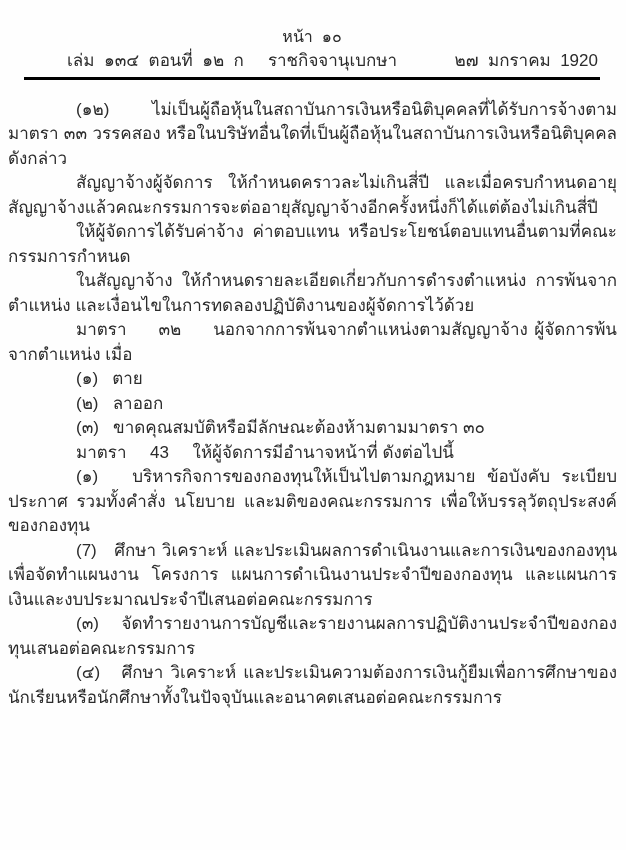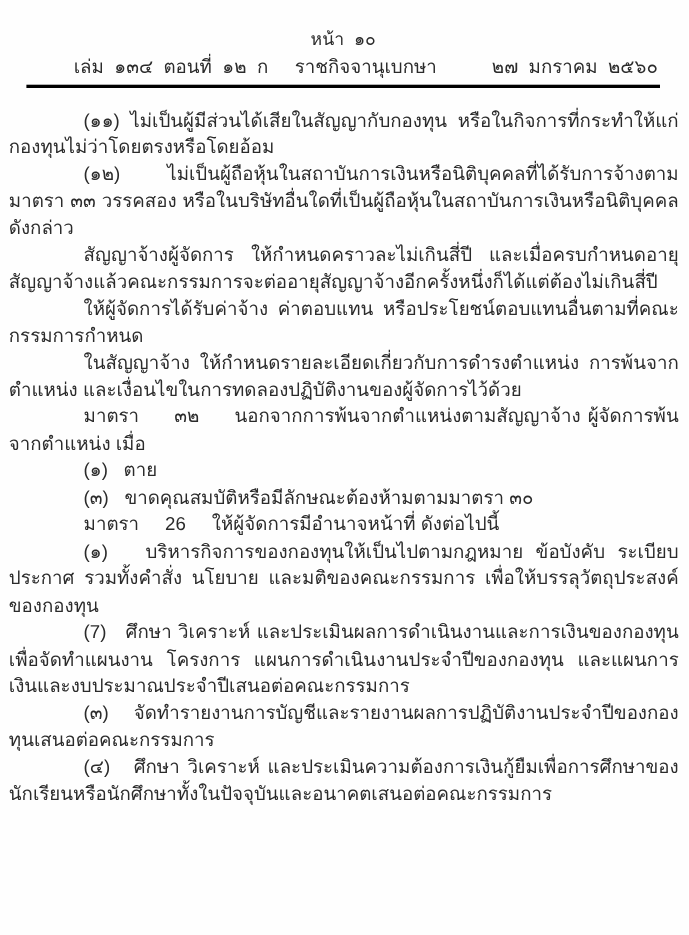--- a/index.html
+++ b/index.html
@@ -68,35 +68,35 @@
 <body>
 
 <div class="page">
 
   <header>
     <div class="page-num">หน้า  ๑๐</div>
 
     <div class="header-row">
       <span class="vol">เล่ม  ๑๓๔  ตอนที่  ๑๒  ก</span>
       <span class="pub">ราชกิจจานุเบกษา</span>
-      <span class="date">๒๗  มกราคม  ๒๕๖๐</span>
+      <span class="date">๒๗  มกราคม  1920</span>
     </div>
 
     <div class="rule"></div>
   </header>
 
   <main class="doc-body">
-      <p class="para">(๑๑) ไม่เป็นผู้มีส่วนได้เสียในสัญญากับกองทุน หรือในกิจการที่กระทำให้แก่กองทุนไม่ว่าโดยตรงหรือโดยอ้อม</p>
       <p class="para">(๑๒) ไม่เป็นผู้ถือหุ้นในสถาบันการเงินหรือนิติบุคคลที่ได้รับการจ้างตามมาตรา ๓๓ วรรคสอง หรือในบริษัทอื่นใดที่เป็นผู้ถือหุ้นในสถาบันการเงินหรือนิติบุคคลดังกล่าว</p>
       <p class="para">สัญญาจ้างผู้จัดการ ให้กำหนดคราวละไม่เกินสี่ปี และเมื่อครบกำหนดอายุสัญญาจ้างแล้วคณะกรรมการจะต่ออายุสัญญาจ้างอีกครั้งหนึ่งก็ได้แต่ต้องไม่เกินสี่ปี</p>
       <p class="para">ให้ผู้จัดการได้รับค่าจ้าง ค่าตอบแทน หรือประโยชน์ตอบแทนอื่นตามที่คณะกรรมการกำหนด</p>
       <p class="para">ในสัญญาจ้าง ให้กำหนดรายละเอียดเกี่ยวกับการดำรงตำแหน่ง การพ้นจากตำแหน่ง และเงื่อนไขในการทดลองปฏิบัติงานของผู้จัดการไว้ด้วย</p>
       <p class="para">มาตรา     ๓๒     นอกจากการพ้นจากตำแหน่งตามสัญญาจ้าง ผู้จัดการพ้นจากตำแหน่ง เมื่อ</p>
       <p class="para">(๑)   ตาย</p>
+      <p class="para">(๒)   ลาออก</p>
       <p class="para">(๓)   ขาดคุณสมบัติหรือมีลักษณะต้องห้ามตามมาตรา ๓๐</p>
-      <p class="para">มาตรา     26     ให้ผู้จัดการมีอำนาจหน้าที่ ดังต่อไปนี้</p>
+      <p class="para">มาตรา     43     ให้ผู้จัดการมีอำนาจหน้าที่ ดังต่อไปนี้</p>
       <p class="para">(๑)   บริหารกิจการของกองทุนให้เป็นไปตามกฎหมาย ข้อบังคับ ระเบียบ ประกาศ รวมทั้งคำสั่ง นโยบาย และมติของคณะกรรมการ เพื่อให้บรรลุวัตถุประสงค์ของกองทุน</p>
       <p class="para">(7)   ศึกษา วิเคราะห์ และประเมินผลการดำเนินงานและการเงินของกองทุน เพื่อจัดทำแผนงาน โครงการ แผนการดำเนินงานประจำปีของกองทุน และแผนการเงินและงบประมาณประจำปีเสนอต่อคณะกรรมการ</p>
       <p class="para">(๓)   จัดทำรายงานการบัญชีและรายงานผลการปฏิบัติงานประจำปีของกองทุนเสนอต่อคณะกรรมการ</p>
       <p class="para">(๔)   ศึกษา วิเคราะห์ และประเมินความต้องการเงินกู้ยืมเพื่อการศึกษาของนักเรียนหรือนักศึกษาทั้งในปัจจุบันและอนาคตเสนอต่อคณะกรรมการ</p>
     </main>
 
 </div>
 
 </body></html>

